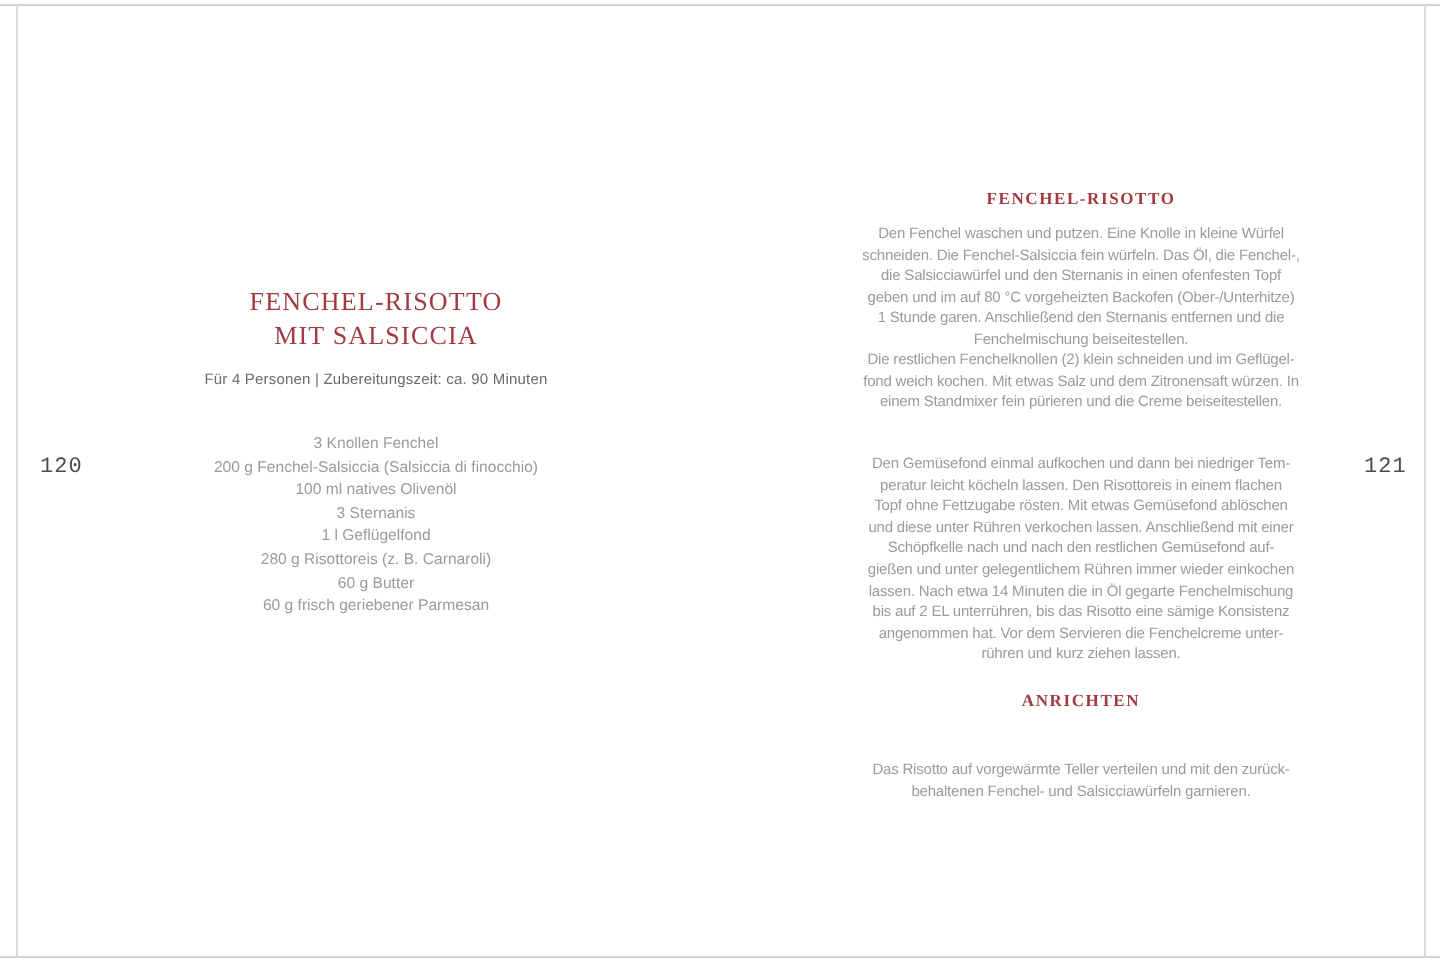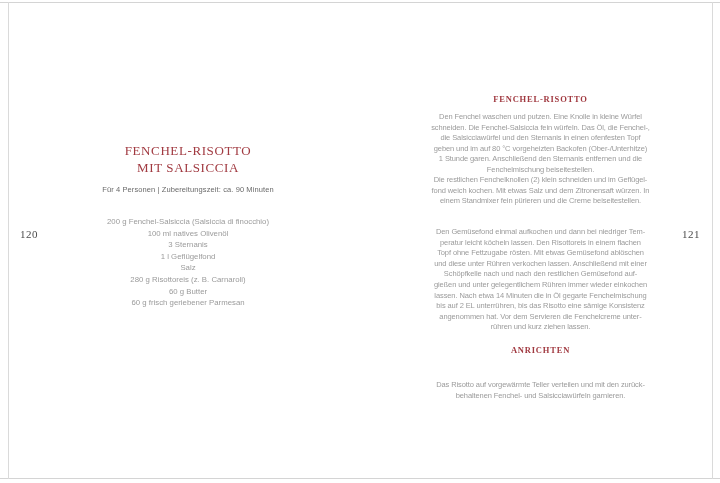--- a/index.html
+++ b/index.html
@@ -15,21 +15,21 @@
   .border-top, .border-bottom { position: absolute; left: 0; width: 720px; height: 1px; background: #d4d4d4; }
   .border-top { top: 2px; }
   .border-bottom { top: 478px; }
   .border-left, .border-right { position: absolute; top: 2px; height: 477px; width: 1px; background: #dadada; }
   .border-left { left: 8px; }
   .border-right { left: 712px; }
 
   .page-num {
     position: absolute;
     top: 228px;
-    font-family: Liberation Serif, serif;
+    font-family: Liberation Mono, monospace;
     font-size: 11px;
     color: #4c4c4c;
     letter-spacing: 0.5px;
   }
   .page-num.left-num { left: 20px; }
   .page-num.right-num { left: 682px; }
 
   .recipe-title {
     position: absolute;
     top: 143px; left: 85px; width: 206px;
@@ -112,25 +112,25 @@
 
   <section>
     <div class="page-num left-num">120</div>
 
     <h1 class="recipe-title">FENCHEL-RISOTTO
 MIT SALSICCIA</h1>
 
     <p class="serving-info">Für 4 Personen | Zubereitungszeit: ca. 90 Minuten</p>
 
     <ul class="ingredients">
+        <li>3 Knollen Fenchel</li>
         <li>200 g Fenchel-Salsiccia (Salsiccia di finocchio)</li>
         <li>100 ml natives Olivenöl</li>
         <li>3 Sternanis</li>
         <li>1 l Geflügelfond</li>
-        <li>Salz</li>
         <li>280 g Risottoreis (z. B. Carnaroli)</li>
         <li>60 g Butter</li>
         <li>60 g frisch geriebener Parmesan</li>
       </ul>
   </section>
 
   <section>
     <div class="page-num right-num">121</div>
 
     <h2 class="section-heading heading-1">FENCHEL-RISOTTO</h2>

